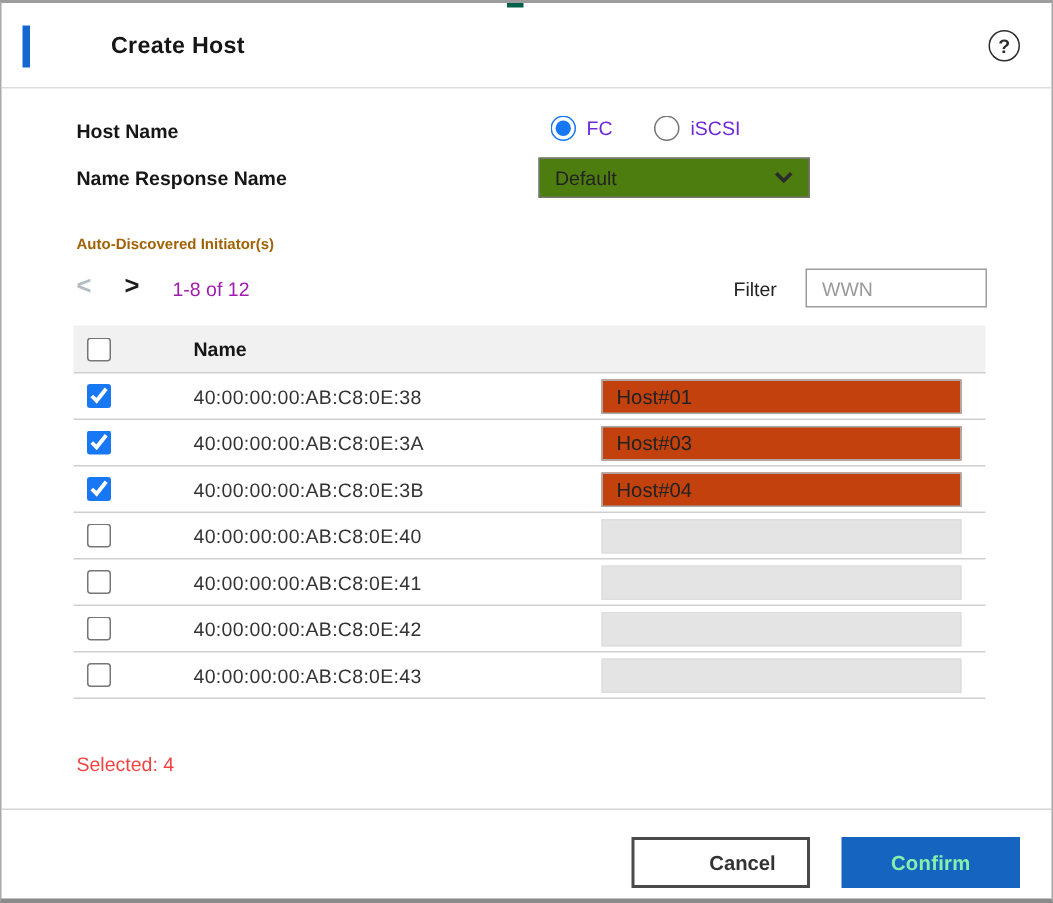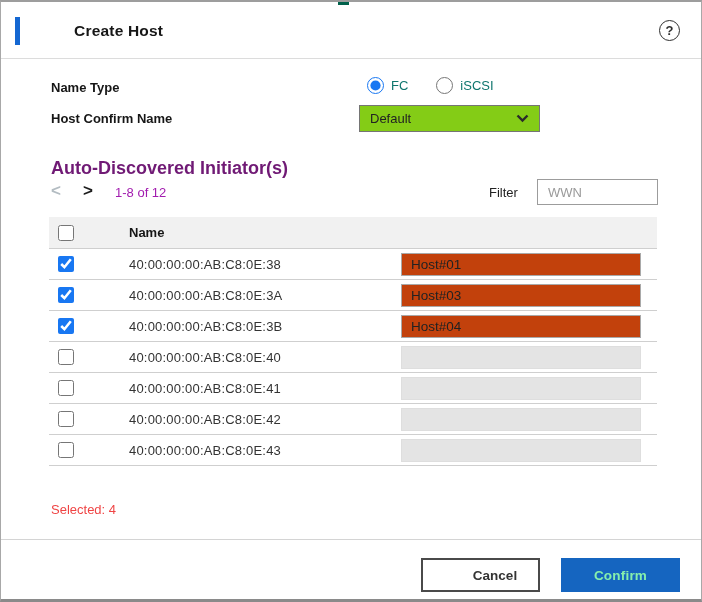--- a/index.html
+++ b/index.html
@@ -13,26 +13,26 @@
   
   .titlebar{position:absolute;top:0;left:0;right:0;height:57px;border-bottom:1px solid #dcdcdc;}
   .accent{position:absolute;left:14px;top:15px;width:5px;height:28px;background:var(--accent);}
   .title{position:absolute;left:57px;top:20px;font-size:15.5px;font-weight:bold;color:#161616;letter-spacing:.2px;margin-left:16px;}
   .help{position:absolute;right:21px;top:18px;width:21px;height:21px;border:1.7px solid #2e2e2e;border-radius:50%;
         display:flex;align-items:center;justify-content:center;font-size:13px;font-weight:bold;color:#2e2e2e;cursor:pointer;}
   
   .lbl{position:absolute;left:50px;font-weight:bold;color:#161616;}
   .radio-row{position:absolute;left:366px;top:75px;display:flex;align-items:center;}
   .radio-row input{width:17px;height:17px;margin:0 7px 0 0;accent-color:var(--sel);}
-  .radio-lab{margin-right:28px;color:#0f766e;}
+  .radio-lab{margin-right:28px;color:#6d28d9;}
   .select{position:absolute;left:358px;top:103px;width:181px;height:27px;border:1px solid #757575;
-          display:flex;align-items:center;padding:0 10px;cursor:pointer;background:#84cc16;}
+          display:flex;align-items:center;padding:0 10px;cursor:pointer;background:#4d7c0f;}
   .select .val{flex:1;color:#222;}
   
-  .heading{position:absolute;left:50px;top:156px;font-weight:bold;color:#701a75;font-size:18px;}
+  .heading{position:absolute;left:50px;top:156px;font-weight:bold;color:#a16207;font-size:10px;}
   .pg-prev{position:absolute;left:50px;top:179px;font-size:17px;font-weight:bold;color:#b3bcc2;cursor:default;}
   .pg-next{position:absolute;left:82px;top:179px;font-size:17px;font-weight:bold;color:#1c1c1c;cursor:pointer;}
   .pg-range{position:absolute;left:114px;top:183px;color:#a21caf;}
   .filter-lab{position:absolute;left:488px;top:183px;color:#222;}
   .filter-input{position:absolute;left:536px;top:177px;width:121px;height:26px;border:1px solid #9c9c9c;
                 padding:0 10px;font-size:13px;color:#222;}
   .filter-input::placeholder{color:#9a9a9a;}
   
   .table{position:absolute;left:48px;top:215px;width:608px;}
   .thead{display:flex;align-items:center;height:31px;background:var(--hdrbg);}
@@ -59,29 +59,29 @@
 
 <div class="dialog" style="--accent: #1467d2; --sel: #1877f2; --confirm: #1565c0; --hdrbg: #f1f1f1; --disbg: #e4e4e4; --green: #00614b;">
   <div class="top-marker"></div>
 
   <div class="titlebar">
     <div class="accent"></div>
     <div class="title">Create Host</div>
     <div class="help">?</div>
   </div>
 
-  <div class="lbl" style="top:78px">Name Type</div>
+  <div class="lbl" style="top:78px">Host Name</div>
   <div class="radio-row">
     <input type="radio" name="hosttype" id="rad0" checked="" style="">
     <span class="radio-lab">FC</span>
     <input type="radio" name="hosttype" id="rad1" style="">
     <span class="radio-lab">iSCSI</span>
   </div>
 
-  <div class="lbl" style="top:109px">Host Confirm Name</div>
+  <div class="lbl" style="top:109px">Name Response Name</div>
   <div class="select">
     <span class="val">Default</span>
     <svg width="13" height="9">
       <polyline points="1.5,1.5 6.5,6.5 11.5,1.5" stroke="#2b2b2b" stroke-width="2.4" fill="none"></polyline>
     </svg>
   </div>
 
   <div class="heading">Auto-Discovered Initiator(s)</div>
   <div class="pg-prev">&lt;</div>
   <div class="pg-next">&gt;</div>

